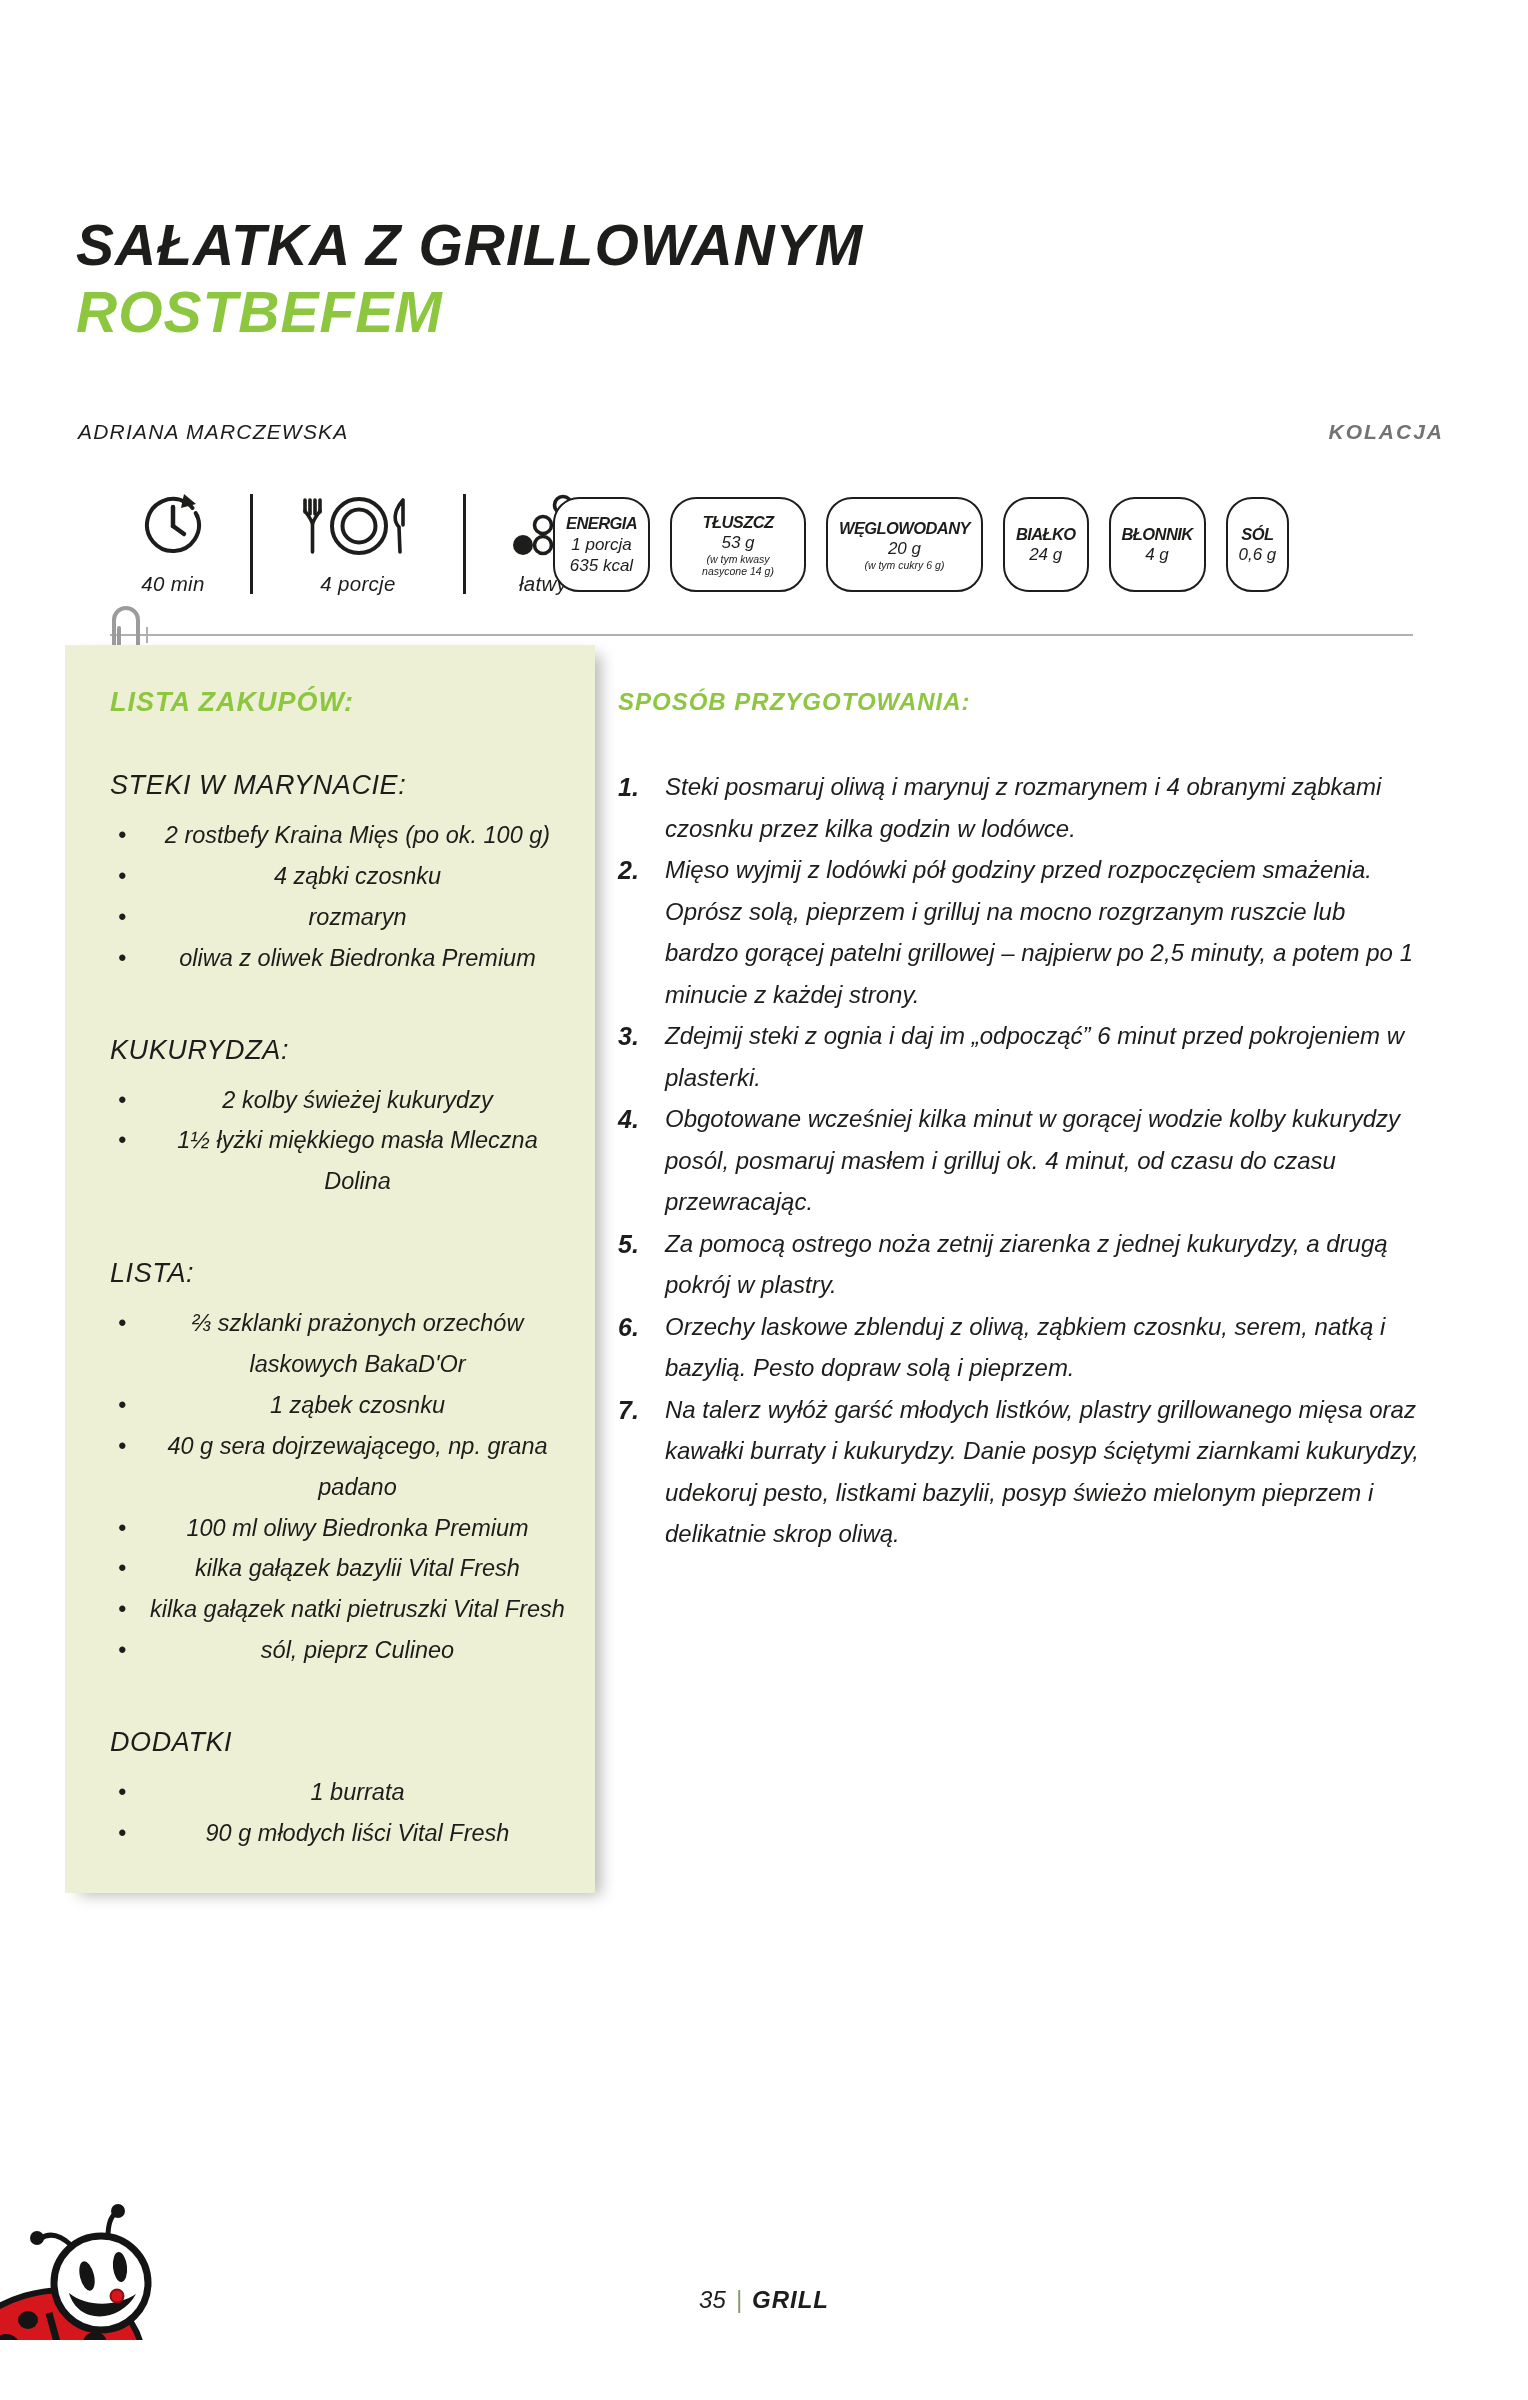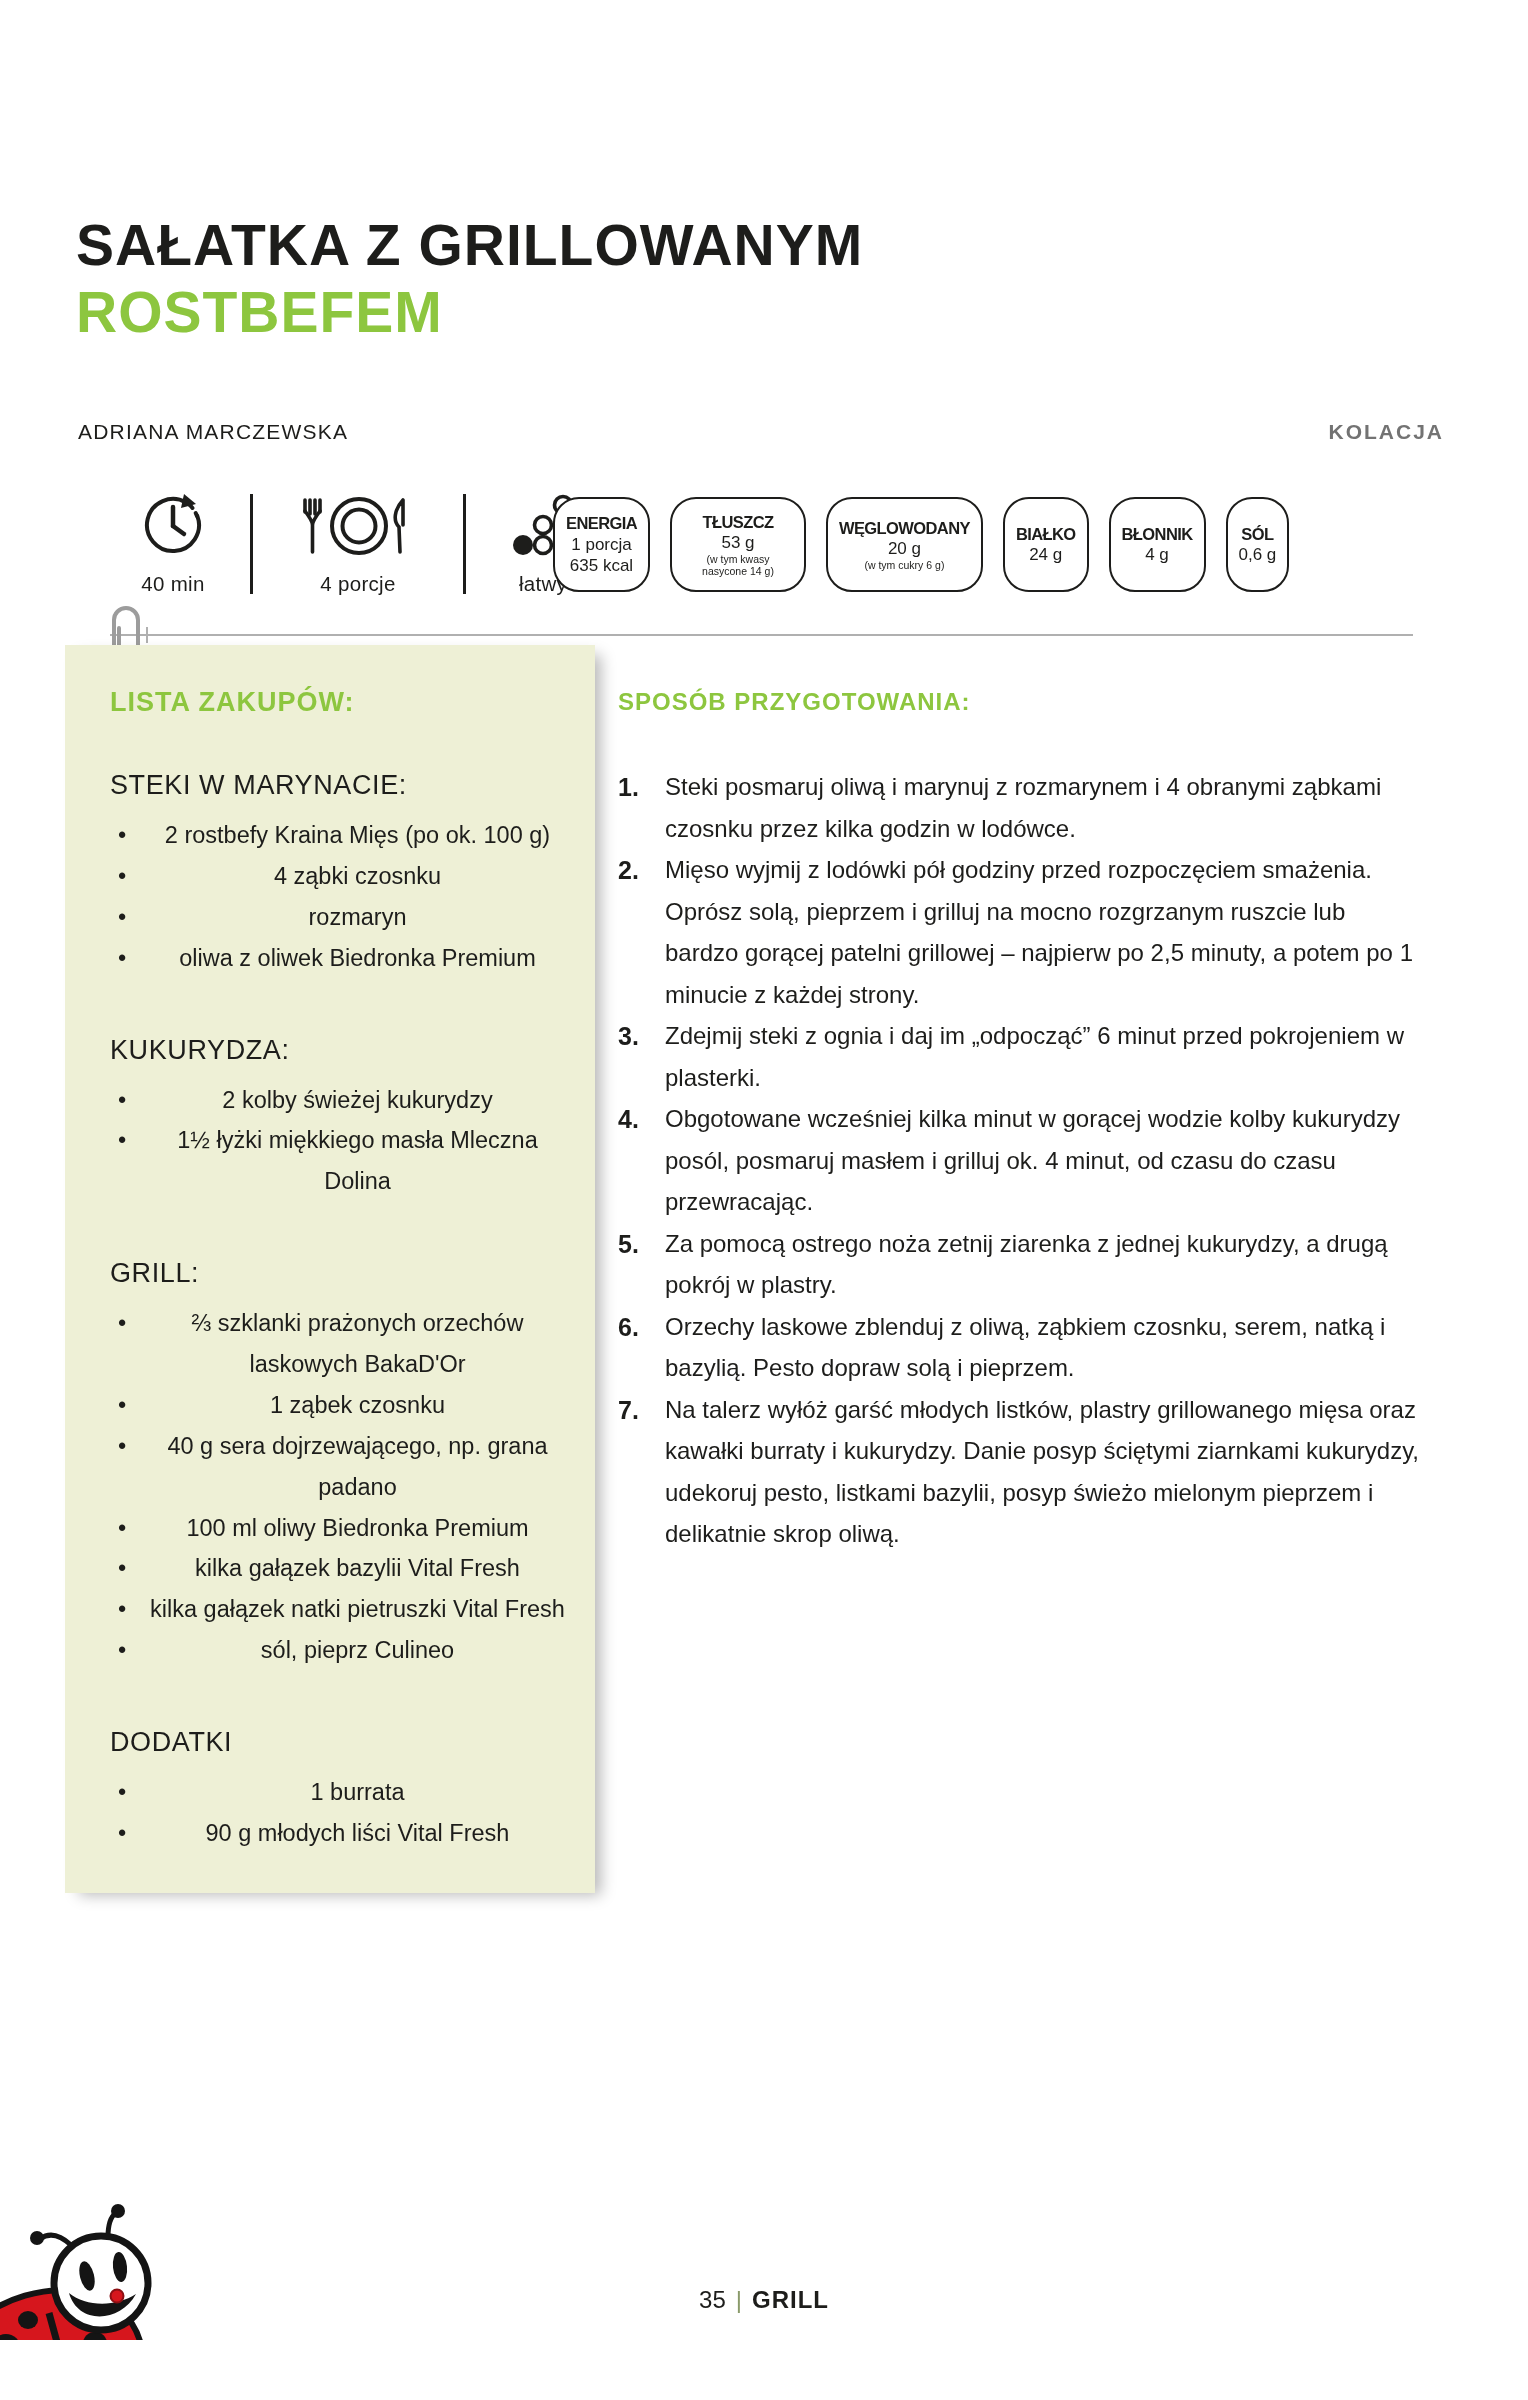--- a/index.html
+++ b/index.html
@@ -1,19 +1,20 @@
 <!DOCTYPE html>
 <html lang="pl"><head>
 <meta charset="utf-8">
 <style>
   html,body{margin:0;padding:0;background:#fff;}
   .page{
     position:relative; width:1528px; height:2340px; overflow:hidden;
     background:#ffffff; color:#1d1d1b;
     font-family:"Liberation Sans", sans-serif;
+    font-style:italic;
   }
   
   .title{position:absolute; left:76px; top:212px; font-size:57px; font-weight:700;
          letter-spacing:1px; line-height:1.18; margin:0;}
   .title .line2{color:#8dc63f;}
   .author{position:absolute; left:78px; top:420px; font-size:21px; letter-spacing:1.2px;}
   .category{position:absolute; right:84px; top:420px; font-size:21px; font-weight:700;
             letter-spacing:2px; color:#737373;}
   
   .meta-row{position:absolute; left:140px; top:492px; display:flex; align-items:stretch;gap:14px;}
@@ -182,21 +183,21 @@
 
     <div class="group">
       <h3 class="group-title">KUKURYDZA:</h3>
       <ul>
             <li>2 kolby świeżej kukurydzy</li>
             <li>1½ łyżki miękkiego masła Mleczna Dolina</li>
           </ul>
     </div>
 
     <div class="group">
-      <h3 class="group-title">GRILL:</h3>
+      <h3 class="group-title">LISTA:</h3>
       <ul>
             <li>⅔ szklanki prażonych orzechów laskowych BakaD'Or</li>
             <li>1 ząbek czosnku</li>
             <li>40 g sera dojrzewającego, np. grana padano</li>
             <li>100 ml oliwy Biedronka Premium</li>
             <li>kilka gałązek bazylii Vital Fresh</li>
             <li>kilka gałązek natki pietruszki Vital Fresh</li>
             <li>sól, pieprz Culineo</li>
           </ul>
     </div>

